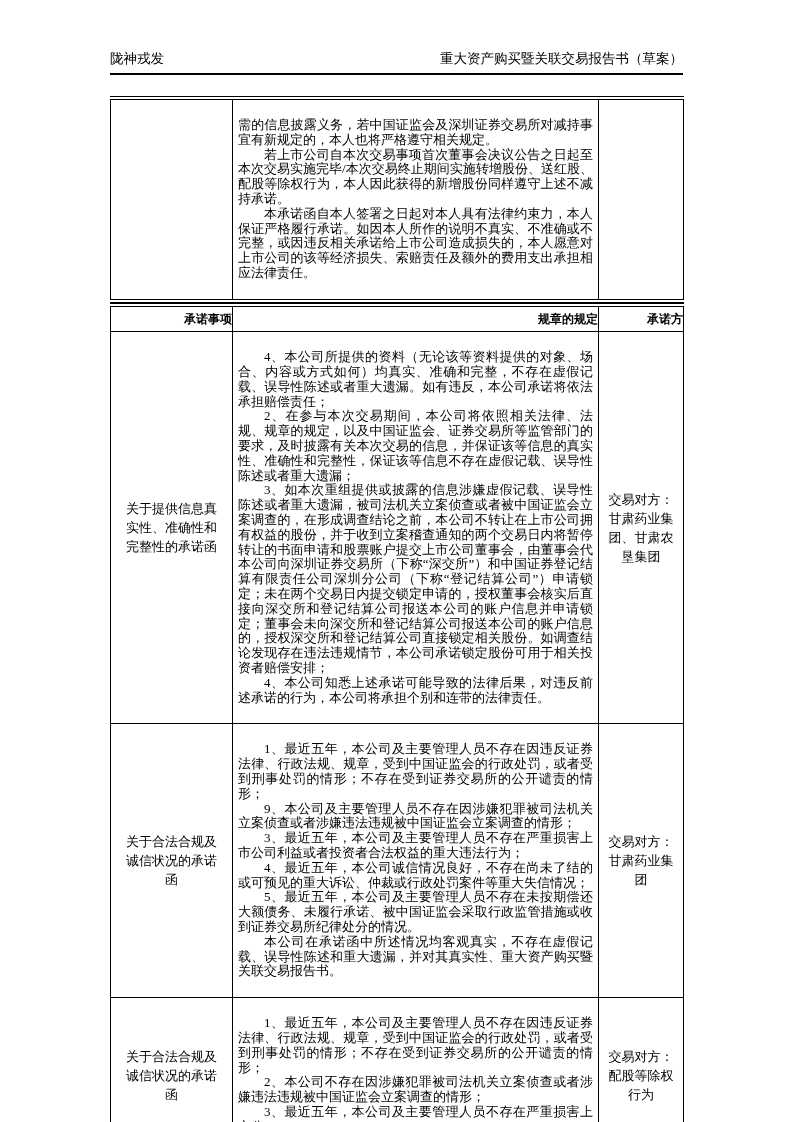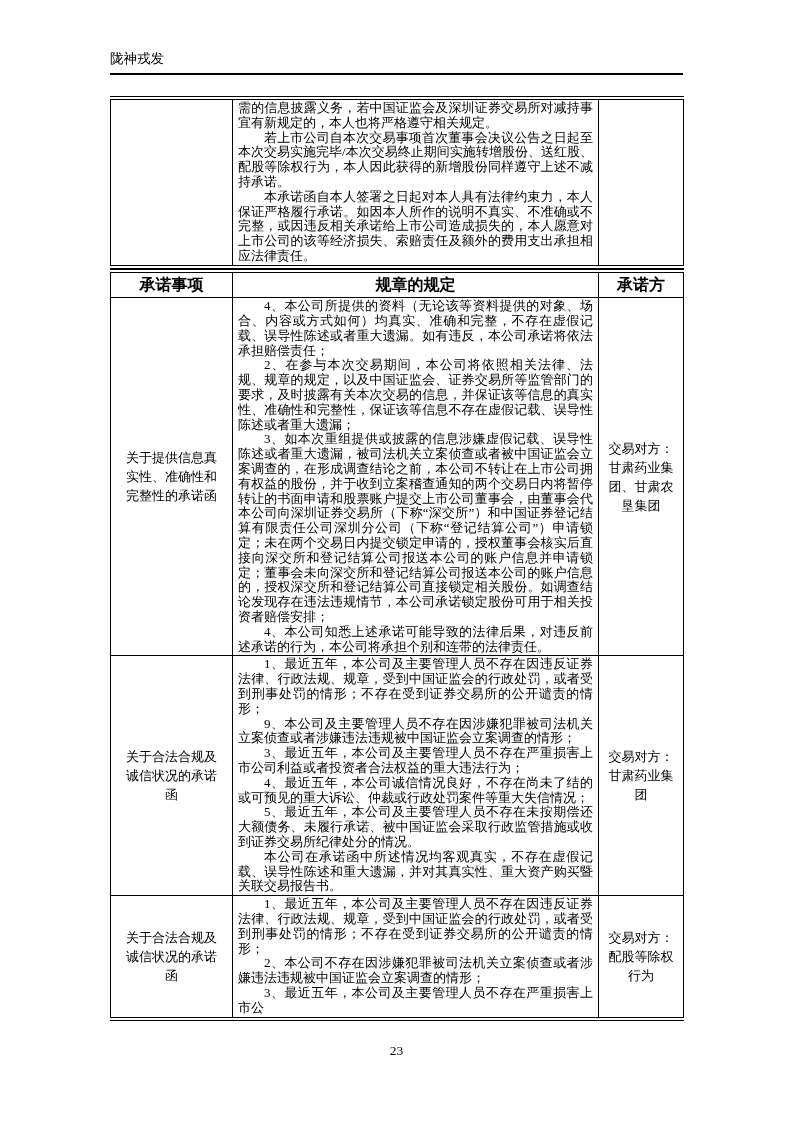--- a/index.html
+++ b/index.html
@@ -21,54 +21,55 @@
     padding-bottom: 6px;
     border-bottom: 2px solid #000;
   }
   table { border-collapse: collapse; width: 100%; table-layout: fixed; }
   .doc-table { border-top: 4px double #000; border-bottom: 4px double #000; }
   .doc-table td, .doc-table th { border: 1px solid #000; }
   .cont-table { margin-top: 21px; }
   .cont-table td { height: 156px; }
   .cell-content {
     vertical-align: top;
-    padding: 1px 5px;
+    padding: 18px 5px;
     font-size: 13px; line-height: 14.8px;
     text-align: justify;
     margin-left: 7px;
   }
   .para { text-indent: 2em; }
   .para.no-indent { text-indent: 0; }
   .cell-item, .cell-party {
     vertical-align: middle; text-align: center;
     font-size: 13px; line-height: 19px;
     padding: 2px 10px;
   }
   .cell-party { padding: 2px 7px; }
   .section-heading {
     font-size: 20px; font-weight: bold;
     letter-spacing: 0.5px;
     margin: 16px 0 15px 0;
   }
   .main-table th {
-    font-size: 16px; font-weight: bold;
-    height: 27px; text-align: center; vertical-align: middle; margin-left: 22px;
+    font-size: 12px; font-weight: bold;
+    height: 27px; text-align: right; vertical-align: middle; margin-left: 22px;
   }
   .main-table tbody tr:nth-child(1) td { height: 352px; }
   .main-table tbody tr:nth-child(2) td { height: 235px; }
   .main-table tbody tr:nth-child(3) td { height: 94px; }
   .page-number { text-align: center; font-size: 13.5px; margin-top: 22px; }
 </style>
 </head>
 <body>
 
 <div class="page">
 
   <div class="doc-header">
     <span>陇神戎发</span>
+    <span>重大资产购买暨关联交易报告书（草案）</span>
   </div>
 
   <table class="doc-table cont-table">
     <colgroup>
         <col style="width:122px">
         <col style="width:366px">
         <col style="width:85px">
       </colgroup>
     <tbody>
       <tr>

